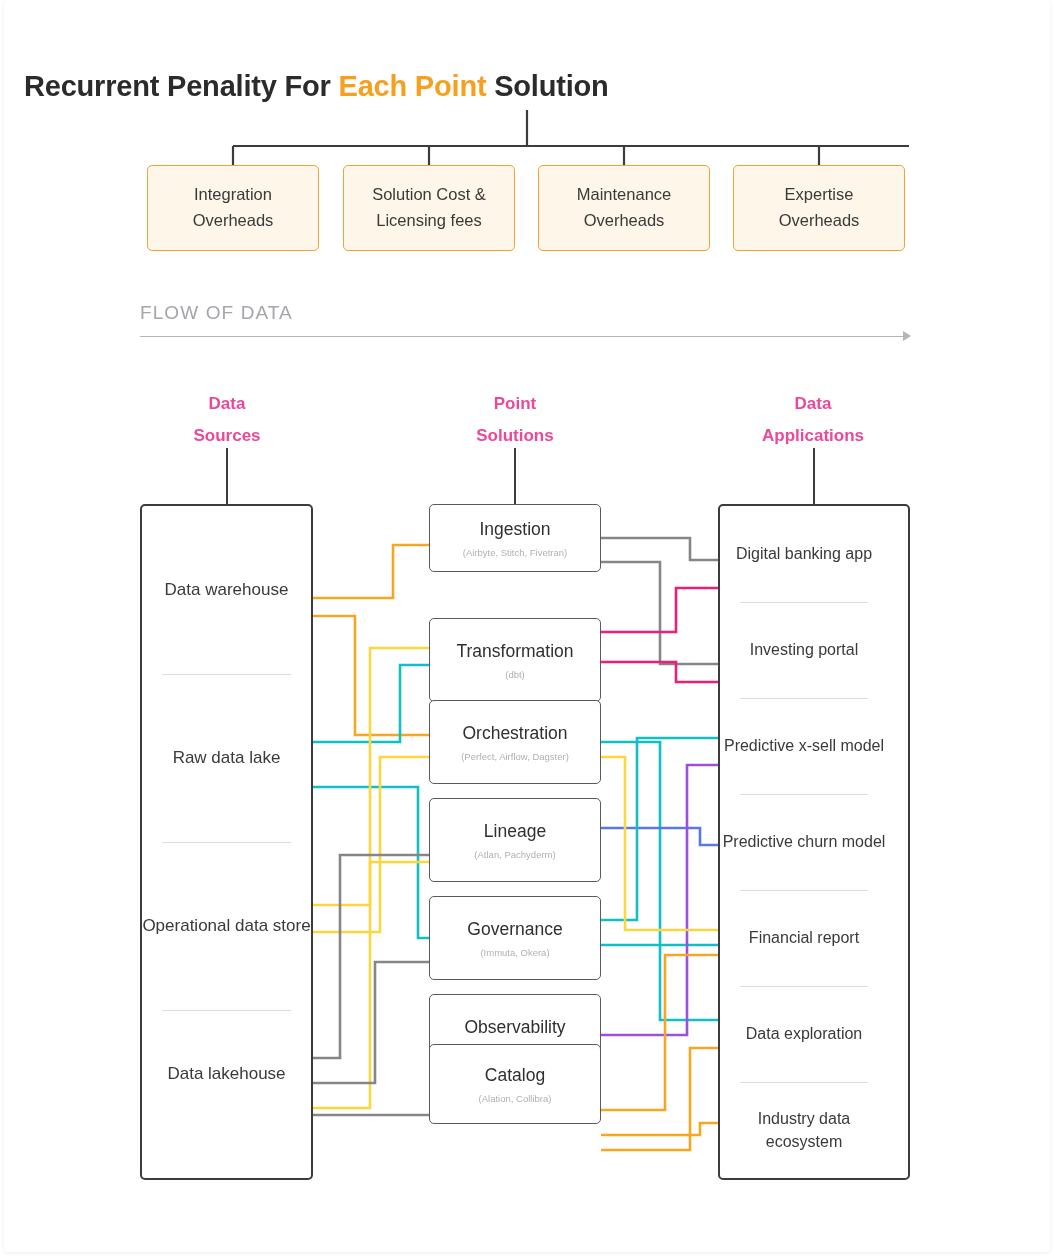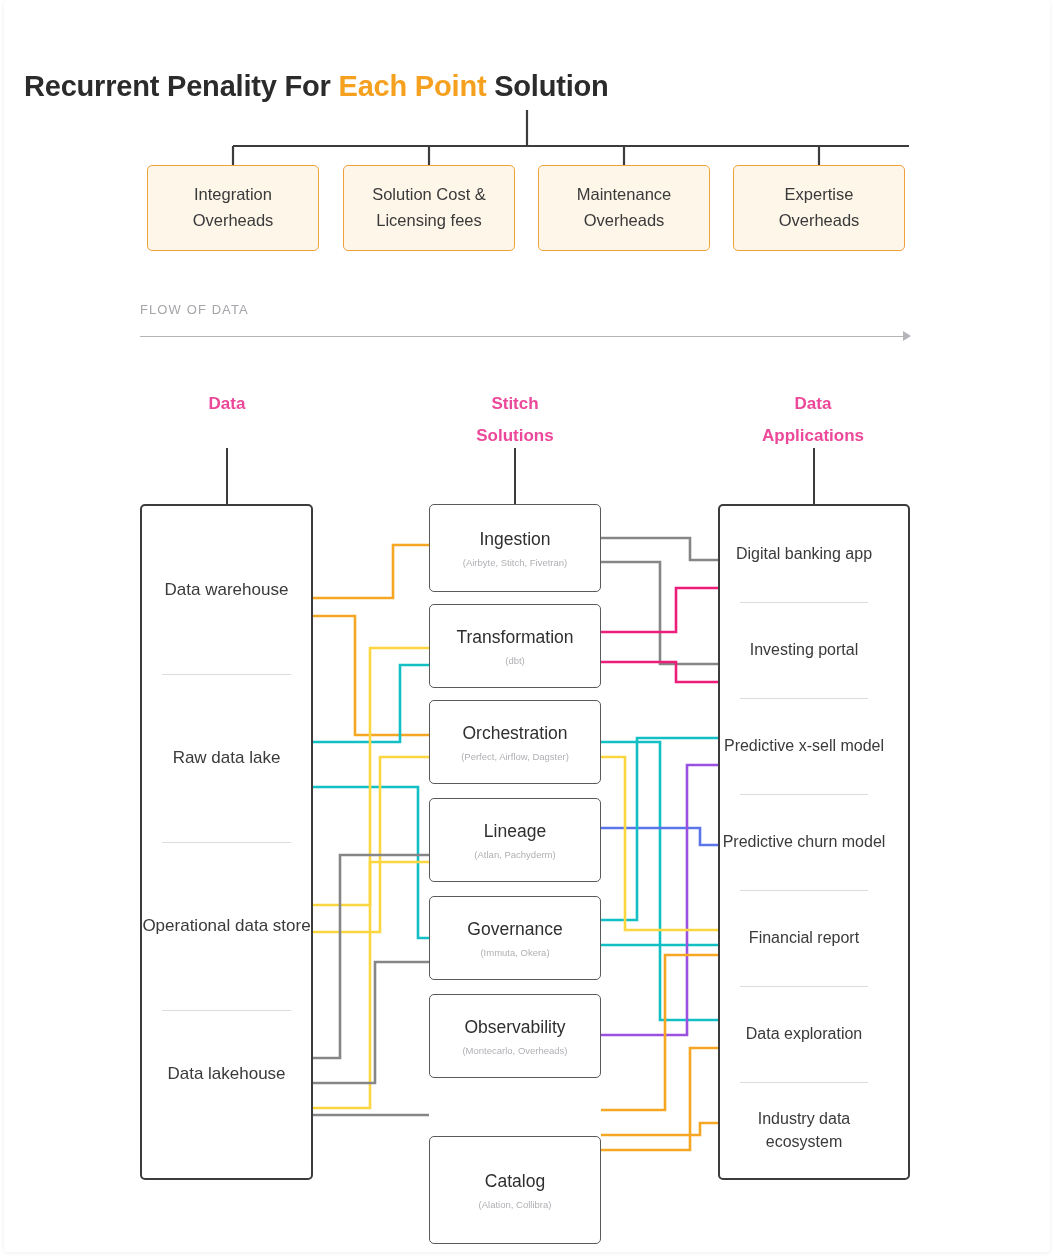--- a/index.html
+++ b/index.html
@@ -57,21 +57,21 @@
     top: 165px;
     width: 172px;
     height: 86px;
   }
   .pen-box .l2 { display: block; }
 
   
   #flow-label {
     position: absolute;
     left: 140px; top: 302px;
-    font-size: 13px;
+    font-size: 19px;
     letter-spacing: 1.1px;
     color: #a5a5aa;
   }
   #flow-arrow-line {
     position: absolute;
     left: 140px; top: 336px;
     width: 770px; height: 1px;
     background: #b4b4b9;
   }
   #flow-arrow-head {
@@ -188,23 +188,24 @@
       <span class="l1">Expertise</span>
       <span class="l2">Overheads</span>
     </div>
 
     <div id="flow-label">FLOW OF DATA</div>
     <div id="flow-arrow-line"></div>
     <div id="flow-arrow-head"></div>
 
     <div class="col-head" style="left:122px">
       <div>Data</div>
+      <div>Sources</div>
     </div>
     <div class="col-head" style="left:410px">
-      <div>Stitch</div>
+      <div>Point</div>
       <div>Solutions</div>
     </div>
     <div class="col-head" style="left:708px">
       <div>Data</div>
       <div>Applications</div>
     </div>
     <div class="col-stem" style="left:226px"></div>
     <div class="col-stem" style="left:514px"></div>
     <div class="col-stem" style="left:813px"></div>
 
@@ -258,45 +259,45 @@
     </svg>
 
     <div class="col-box" style="left:140px; top:504px; width:173px; height:676px"></div>
     <div class="stack" id="src-stack" style="left:142px; top:506px; width:169px; height:672px">
       <div class="stack-item" style="height:168px">Data warehouse</div>
       <div class="stack-item" style="height:168px">Raw data lake</div>
       <div class="stack-item" style="height:168px">Operational data store</div>
       <div class="stack-item" style="height:128px">Data lakehouse</div>
     </div>
 
-    <div class="sol-box" style="top:504px; height:88px">
+    <div class="sol-box" style="top:504px; height:68px">
       <div class="sol-title">Ingestion</div>
       <div class="sol-sub">(Airbyte, Stitch, Fivetran)</div>
     </div>
-    <div class="sol-box" style="top:604px; height:84px">
+    <div class="sol-box" style="top:618px; height:84px">
       <div class="sol-title">Transformation</div>
       <div class="sol-sub">(dbt)</div>
     </div>
     <div class="sol-box" style="top:700px; height:84px">
       <div class="sol-title">Orchestration</div>
       <div class="sol-sub">(Perfect, Airflow, Dagster)</div>
     </div>
     <div class="sol-box" style="top:798px; height:84px">
       <div class="sol-title">Lineage</div>
       <div class="sol-sub">(Atlan, Pachyderm)</div>
     </div>
     <div class="sol-box" style="top:896px; height:84px">
       <div class="sol-title">Governance</div>
       <div class="sol-sub">(Immuta, Okera)</div>
     </div>
     <div class="sol-box" style="top:994px; height:84px">
       <div class="sol-title">Observability</div>
       <div class="sol-sub">(Montecarlo, Overheads)</div>
     </div>
-    <div class="sol-box" style="top:1136px; height:108px">
+    <div class="sol-box" style="top:1044px; height:80px">
       <div class="sol-title">Catalog</div>
       <div class="sol-sub">(Alation, Collibra)</div>
     </div>
 
     <div class="col-box" style="left:718px; top:504px; width:192px; height:676px; background:#fff"></div>
     <div class="stack" id="app-stack" style="left:720px; top:506px; width:168px; height:672px">
       <div class="stack-item" style="height:96px">Digital banking app</div>
       <div class="stack-item" style="height:96px">Investing portal</div>
       <div class="stack-item" style="height:96px">Predictive x-sell model</div>
       <div class="stack-item" style="height:96px">Predictive churn model</div>

